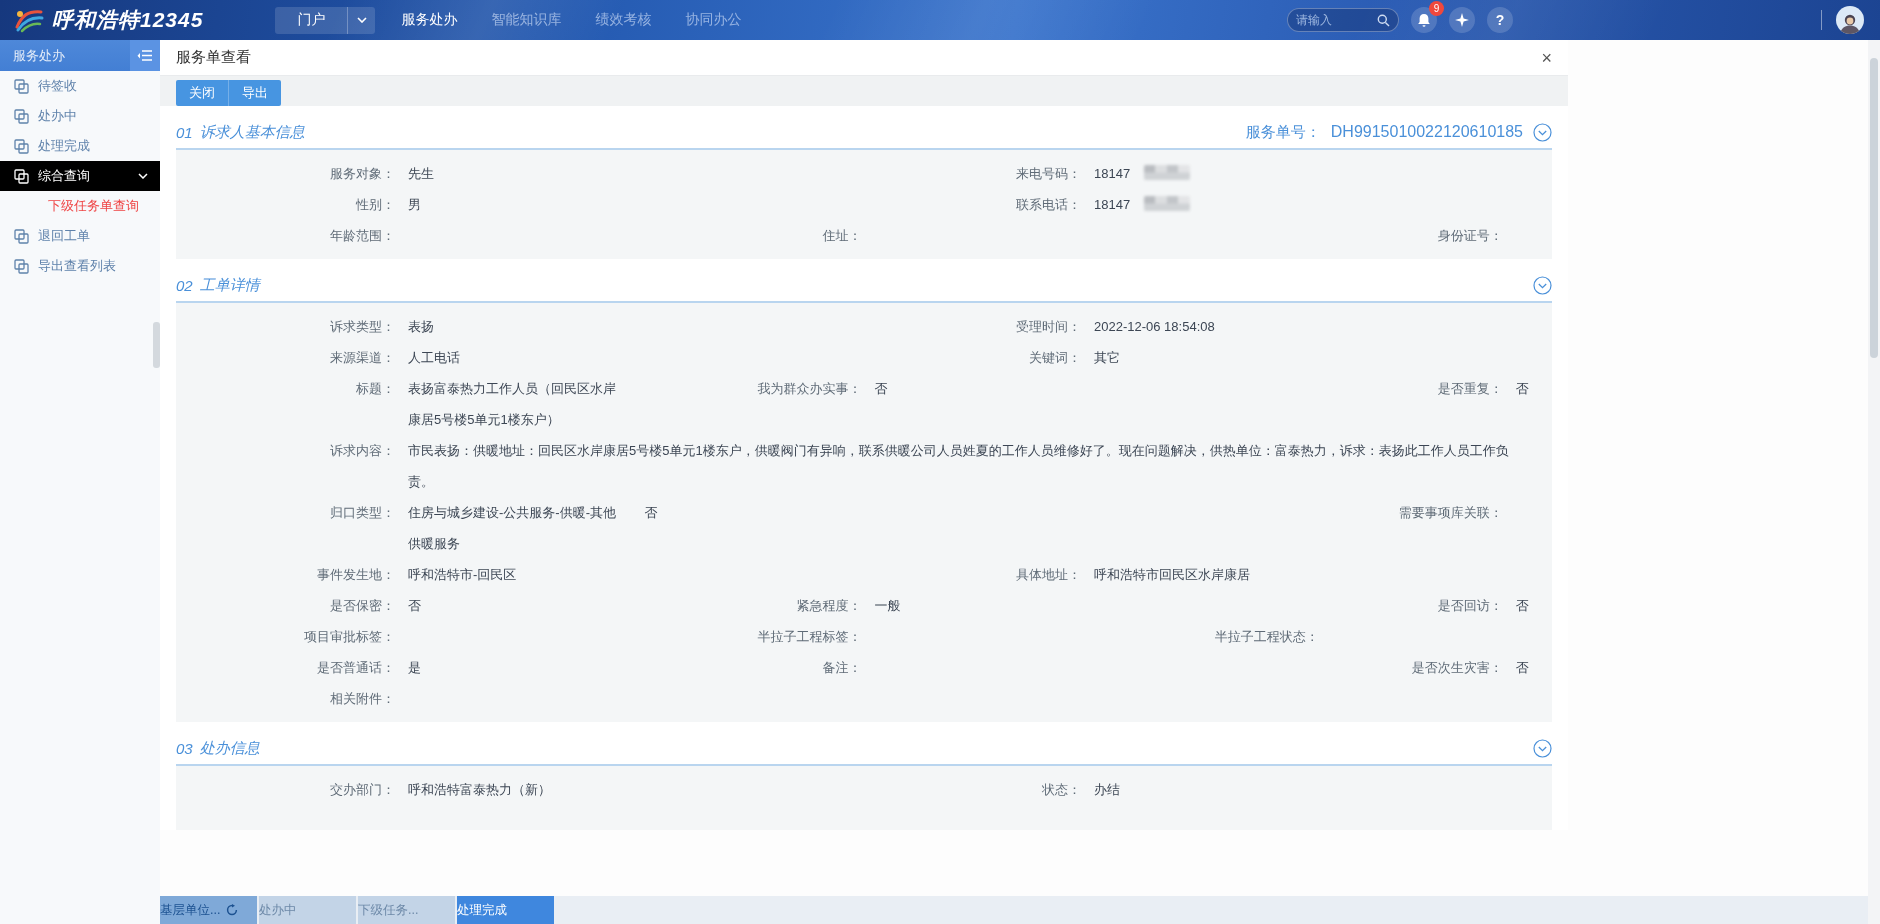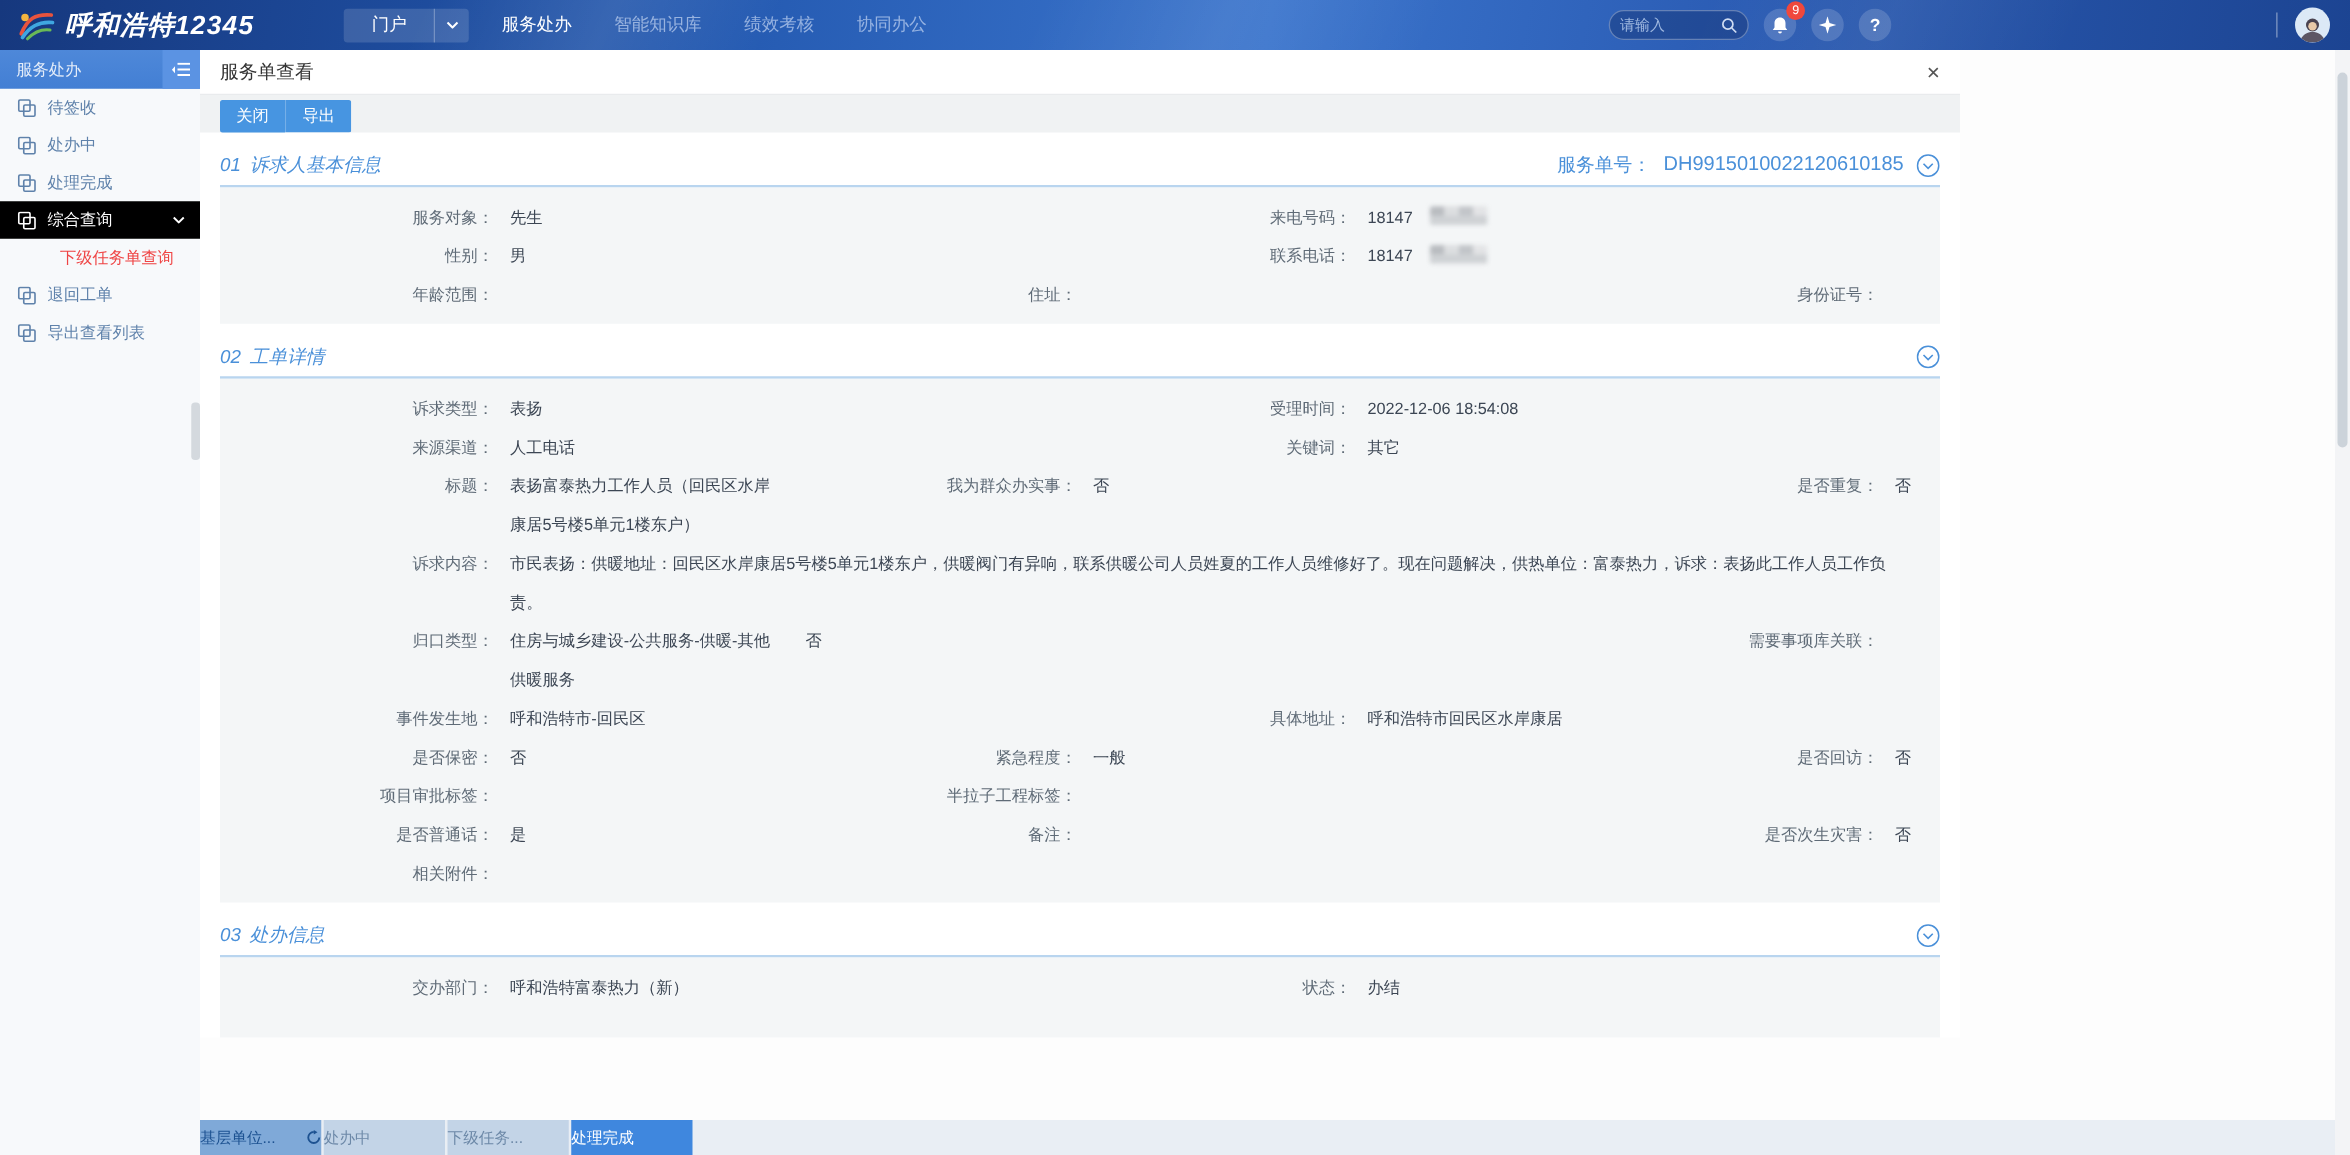--- a/index.html
+++ b/index.html
@@ -93,21 +93,21 @@
   .fcell.push .fvalue { flex:0 0 auto; min-width:34px; }
   .blur-chip { display:inline-block; width:46px; height:15px; margin-left:14px; vertical-align:-2px;
     border-radius:2px; filter:blur(1.6px);
     background:
       linear-gradient(90deg,#b9bcc0 0 25%,#dcdee0 25% 50%,#c2c5c9 50% 75%,#e3e4e6 75% 100%),
       linear-gradient(0deg,#cfd2d5,#cfd2d5); background-size:100% 50%,100% 100%; background-repeat:no-repeat; }
 
   
   .tabs { position:absolute; left:0; right:0; bottom:0; height:28px; background:#e9eef4;
     display:flex; gap:2px; align-items:stretch; }
-  .tab { width:97px; display:flex; align-items:center; justify-content:space-between; gap:6px;
+  .tab { width:97px; display:flex; align-items:center; justify-content:flex-start; gap:6px;
     font-size:12.5px; cursor:pointer; }
   .tab.t1 { background:#7fa9d8; color:#1d5291; }
   .tab.t2, .tab.t3 { background:#c3d4e7; color:#6d89a8; }
   .tab.t4 { background:#3f87de; color:#fff; }
 
   
   .v-scrollbar { position:absolute; top:40px; right:0; bottom:0; width:12px; background:#f3f4f6; z-index:6; }
   .v-thumb { position:absolute; top:18px; left:2px; width:8px; height:300px; background:#ccd3da; border-radius:4px; }
 </style>
 </head>
@@ -395,20 +395,24 @@
             </div>
             <div class="frow c3">
               <div class="fcell">
                 <span class="flabel">项目审批标签：</span>
                 <span class="fvalue"></span>
               </div>
               <div class="fcell">
                 <span class="flabel">半拉子工程标签：</span>
                 <span class="fvalue"></span>
               </div>
+              <div class="fcell">
+                <span class="flabel">半拉子工程状态：</span>
+                <span class="fvalue"></span>
+              </div>
             </div>
             <div class="frow c3">
               <div class="fcell">
                 <span class="flabel">是否普通话：</span>
                 <span class="fvalue">是</span>
               </div>
               <div class="fcell">
                 <span class="flabel">备注：</span>
                 <span class="fvalue"></span>
               </div>

